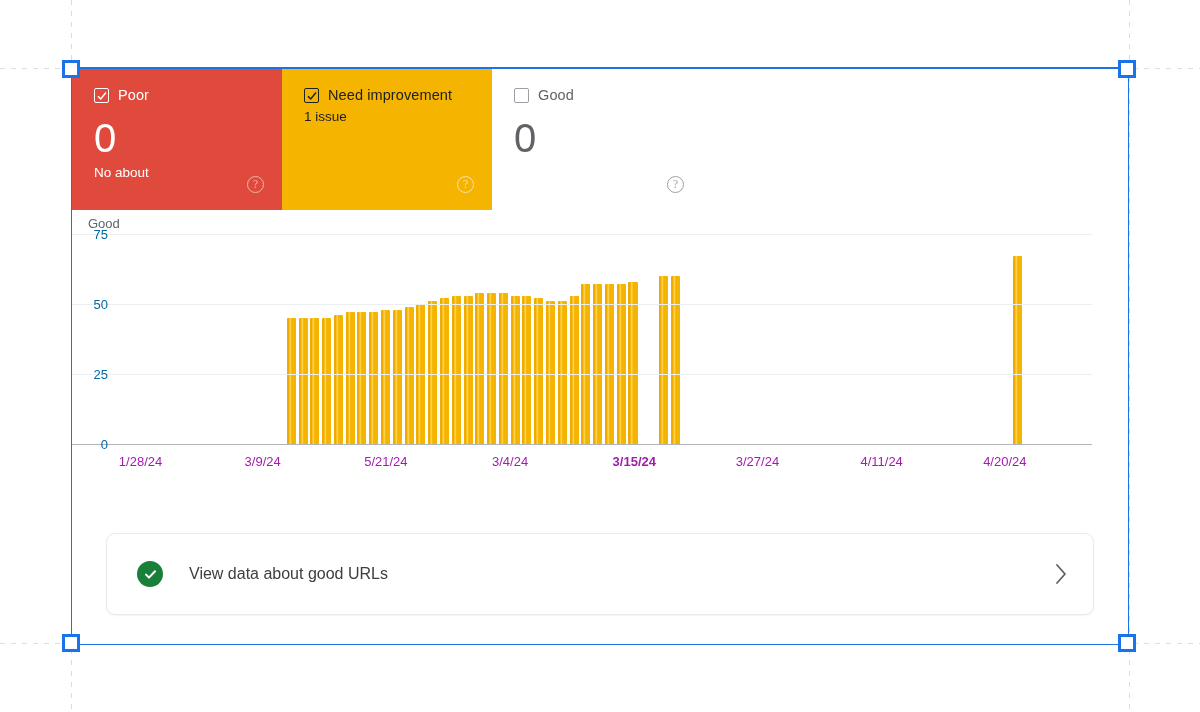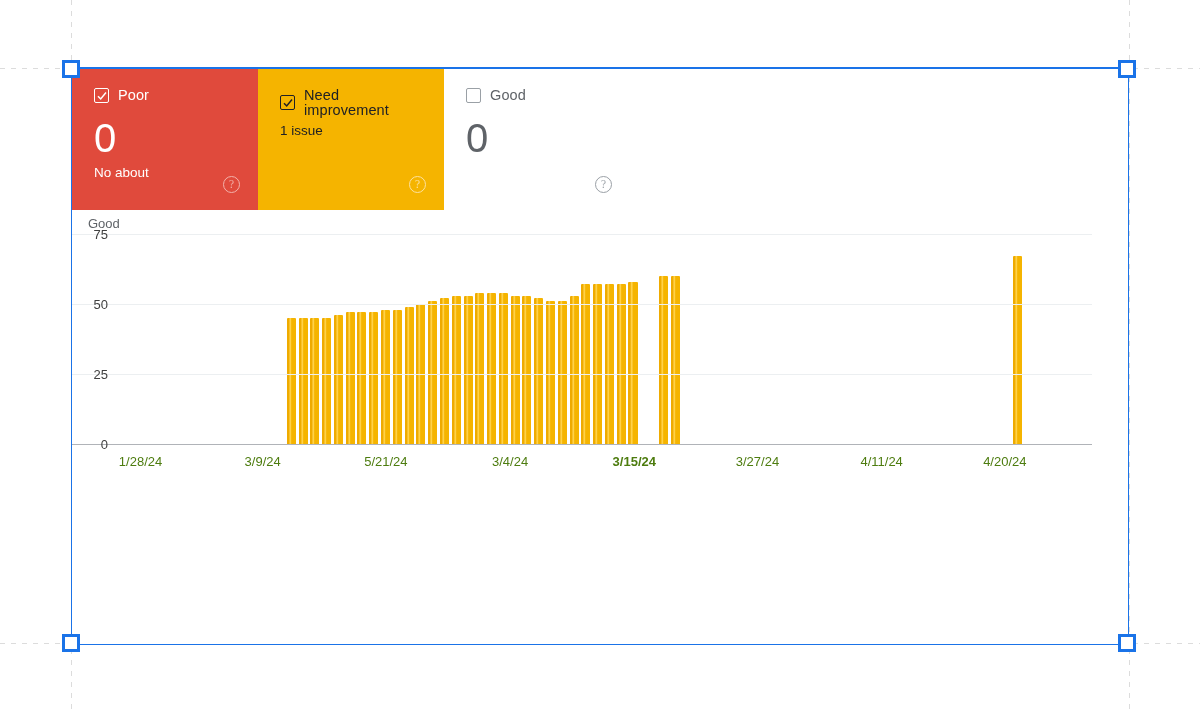--- a/index.html
+++ b/index.html
@@ -44,21 +44,21 @@
     width: 1056px; height: 575px;
     background: #ffffff;
     overflow: hidden;
     z-index: 10;
   }
 
   
   .cards { display: flex; height: 141px; width: 630px; }
   .card {
     position: relative;
-    width: 186px; height: 141px;
+    width: 210px; height: 141px;
     padding: 19px 16px 0 22px;
   }
   .card.poor  { background: #e04a3c; }
   .card.need  { background: #f5b400; }
   .card.good  { background: #ffffff; }
 
   .card-head { display: flex; align-items: center; gap: 9px; }
   .cb {
     width: 15px; height: 15px; border-radius: 2px;
     border: 1.7px solid currentColor;
@@ -104,33 +104,33 @@
     font-size: 13px; color: #5f6368;
   }
   .plot { position: absolute; left: 0; top: 24px; width: 1020px; height: 210px; }
   .ytick {
     position: absolute; width: 100%; height: 1px; background: #eceff1;
   }
   .ytick.base { background: #b0b3b8; }
   .ytick-label {
     position: absolute; right: calc(100% - 36px);
     transform: translateY(-50%);
-    font-size: 13px; color: #404040; text-align: left;
+    font-size: 13px; color: #0369a1; text-align: left;
   }
   .bars { position: absolute; left: 38px; right: 0; bottom: 0; top: 0; }
   .bar {
     position: absolute; bottom: 0;
     background: linear-gradient(to right,
       #efab00 0%, #efab00 22%, #ffd24a 32%, #ffd24a 40%, #f5b400 52%, #f5b400 100%);
     border-radius: 1px 1px 0 0;
   }
   .xticks { position: absolute; left: 38px; right: 0; top: 244px; height: 20px; }
   .xtick {
     position: absolute; transform: translateX(-50%);
-    font-size: 13px; color: #4d7c0f; white-space: nowrap;
+    font-size: 13px; color: #a21caf; white-space: nowrap;
   }
 
   
   .banner {
     position: absolute; left: 34px; top: 464px;
     width: 988px; height: 82px;
     background: #ffffff; border: 1px solid #e8eaed; border-radius: 9px;
     display: flex; align-items: center; padding: 0 24px 0 30px;
     box-shadow: 0 1px 2px rgba(60,64,67,.06);
   }
@@ -252,20 +252,33 @@
           <div class="xtick" style="left: 15%;">3/9/24</div>
           <div class="xtick" style="left: 27.1%;">5/21/24</div>
           <div class="xtick" style="left: 39.3%;">3/4/24</div>
           <div class="xtick" style="left: 51.5%; font-weight: bold;">3/15/24</div>
           <div class="xtick" style="left: 63.6%;">3/27/24</div>
           <div class="xtick" style="left: 75.8%;">4/11/24</div>
           <div class="xtick" style="left: 87.9%;">4/20/24</div>
         </div>
     </div>
 
+    <div class="banner">
+      <span class="banner-icon">
+        <svg width="15" height="15" viewBox="0 0 15 15">
+            <path d="M3 7.6 L6 10.6 L12 4.2" fill="none" stroke="#ffffff" stroke-width="2" stroke-linecap="round" stroke-linejoin="round"></path>
+          </svg>
+      </span>
+      <span class="banner-text">View data about good URLs</span>
+      <span class="banner-chev">
+        <svg width="15" height="22" viewBox="0 0 15 22">
+            <path d="M3 2 L11 11 L3 20" fill="none" stroke="currentColor" stroke-width="1.8" stroke-linecap="round" stroke-linejoin="round"></path>
+          </svg>
+      </span>
+    </div>
 
   </div>
 
   <div class="handle" style="left:62px;  top:60px"></div>
   <div class="handle" style="left:1118px;top:60px"></div>
   <div class="handle" style="left:62px;  top:634px"></div>
   <div class="handle" style="left:1118px;top:634px"></div>
 
 </div>
 

